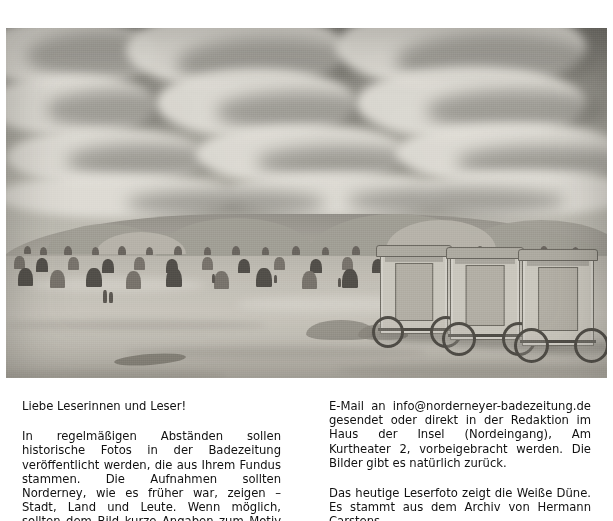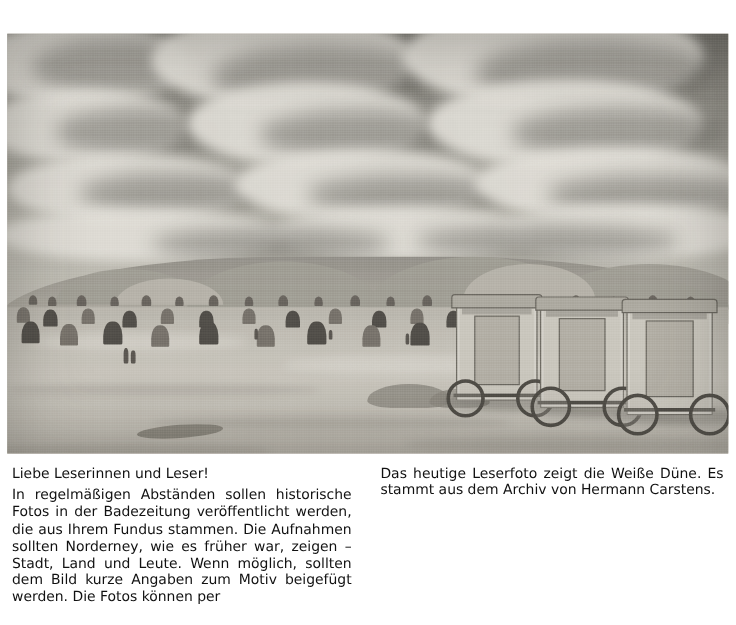--- a/index.html
+++ b/index.html
@@ -232,21 +232,21 @@
     position: absolute;
     top: 0;
     width: 291px;
     font-size: 11.6px;
     line-height: 14.2px;
     color: #111111;
     text-align: justify;
   }
   .col.left { left: 0; }
   .col.right { left: 307px; width: 294px; }
-  .col p { margin: 4px; }
+  .col p { margin: 16px; }
   .col p + p { margin-top: 0px; }
   .lead { margin-bottom: 0px; }
 </style>
 </head>
 <body>
 
 <div class="page">
 
 
   <div class="photo-frame">
@@ -386,17 +386,18 @@
     <div class="grain"></div>
     <div class="vignette"></div>
   </div>
 
   <div class="text-area">
     <div class="col left">
       <p class="lead">Liebe Leserinnen und Leser!</p>
       <p>In regelmäßigen Abständen sollen historische Fotos in der Badezeitung veröffentlicht werden, die aus Ihrem Fundus stammen. Die Aufnahmen sollten Norderney, wie es früher war, zeigen – Stadt, Land und Leute. Wenn möglich, sollten dem Bild kurze Angaben zum Motiv beigefügt werden. Die Fotos können per</p>
     </div>
     <div class="col right">
+      <p>E-Mail an info@norderneyer-badezeitung.de gesendet oder direkt in der Redaktion im Haus der Insel (Nordeingang), Am Kurtheater 2, vorbeigebracht werden. Die Bilder gibt es natürlich zurück.</p>
       <p>Das heutige Leserfoto zeigt die Weiße Düne. Es stammt aus dem Archiv von Hermann Carstens.</p>
     </div>
   </div>
 
 </div>
 
 </body></html>

